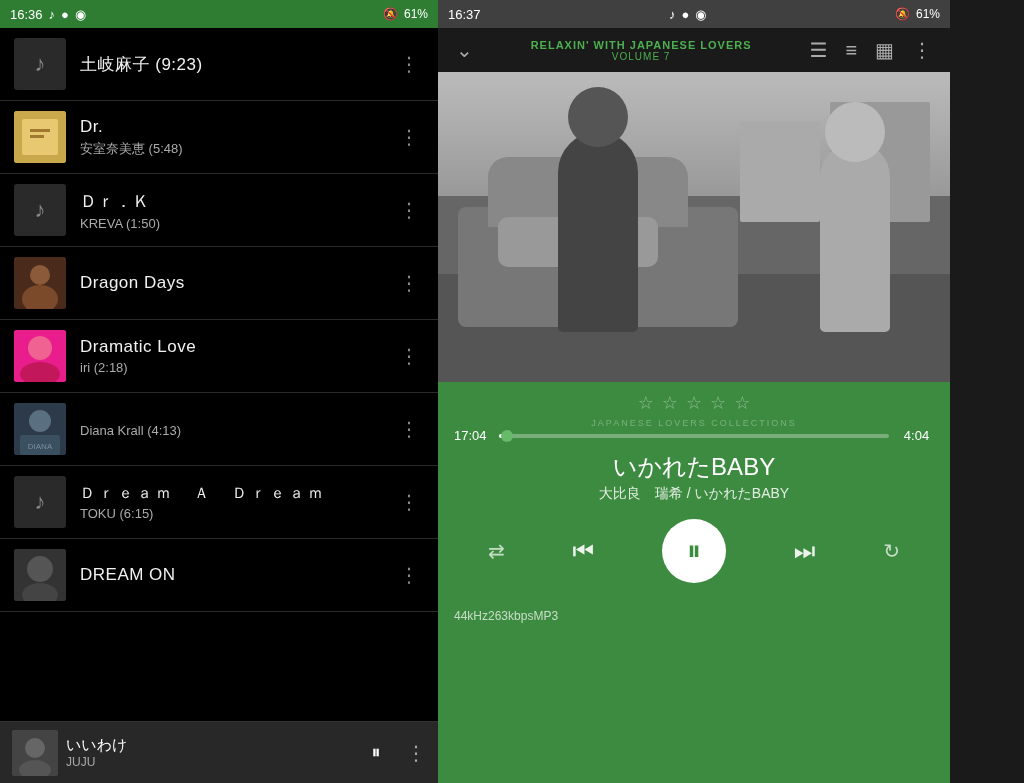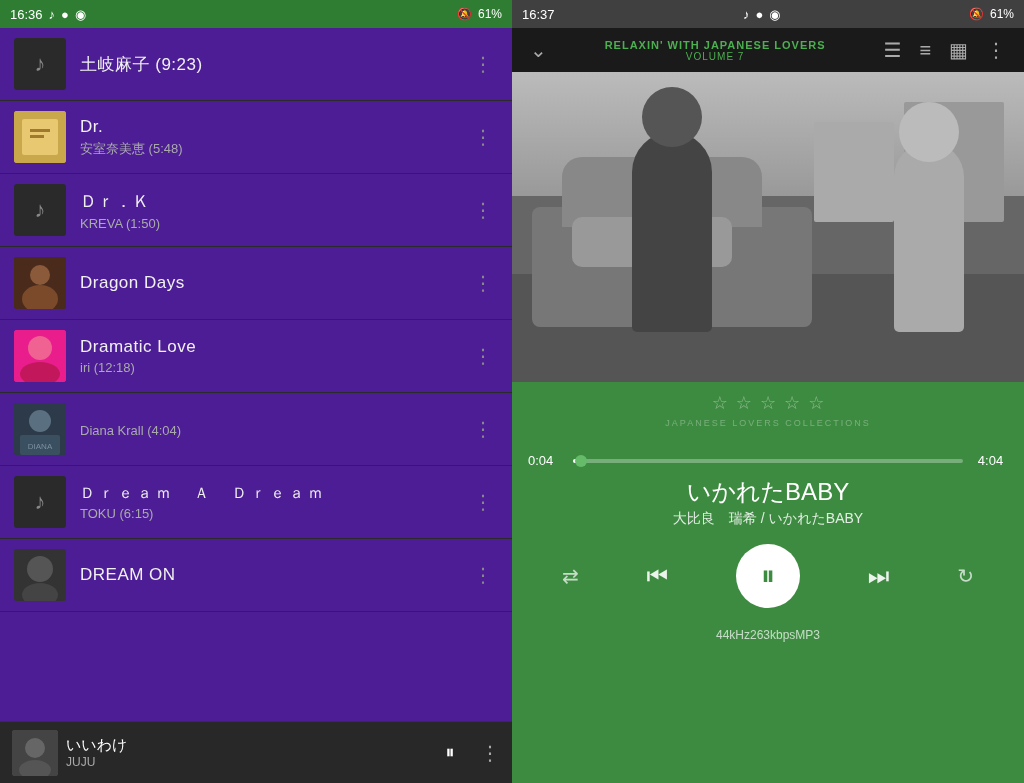--- a/index.html
+++ b/index.html
@@ -7,23 +7,23 @@
       width: 1024px;
       height: 783px;
       display: flex;
       font-family: 'Arial', sans-serif;
       background: #1a1a1a;
       overflow: hidden;
     }
 
     
     .left-panel {
-      width: 512px;
+      width: 438px;
       height: 783px;
-      background: #4c1d95;
+      background: #000000;
       display: flex;
       flex-direction: column;
       overflow: hidden;
     }
 
     .status-bar-left {
       height: 28px;
       background: #2e7d32;
       display: flex;
       align-items: center;
@@ -255,21 +255,21 @@
       color: rgba(255,255,255,0.4);
       font-size: 18px;
     }
 
     .collection-label {
       text-align: center;
       color: rgba(255,255,255,0.3);
       font-size: 9px;
       letter-spacing: 2px;
       text-transform: uppercase;
-      margin-bottom: 25px;
+      margin-bottom: 0;
     }
 
     .progress-row {
       display: flex;
       align-items: center;
       gap: 10px;
       margin-bottom: 8px;
     }
 
     .progress-bar {
@@ -355,22 +355,22 @@
       display: flex;
       align-items: center;
       justify-content: center;
       font-size: 28px;
       color: #3d8b40;
       cursor: pointer;
     }
 
     .audio-info-row {
       display: flex;
-      justify-content: center;
-      margin-top: 12px;
+      justify-content: flex-start;
+      margin-top: 18px;
     }
 
     .audio-info-item {
       color: rgba(255,255,255,0.7);
       font-size: 12px;
     }
 
     
     .scene-bg {
       width: 100%;
@@ -551,36 +551,36 @@
     <div class="track-item">
       <div class="track-thumb pink">
         <svg width="52" height="52">
           <rect width="52" height="52" fill="#e91e8c"></rect>
           <circle cx="26" cy="18" r="12" fill="#f06292"></circle>
           <ellipse cx="26" cy="44" rx="20" ry="12" fill="#c2185b"></ellipse>
         </svg>
       </div>
       <div class="track-info">
         <div class="track-title">Dramatic Love</div>
-        <div class="track-artist">iri (12:18)</div>
+        <div class="track-artist">iri (2:18)</div>
       </div>
       <span class="track-menu">⋮</span>
     </div>
 
     <div class="track-item">
       <div class="track-thumb diana">
         <svg width="52" height="52">
           <rect width="52" height="52" fill="#2c3a4a"></rect>
           <circle cx="26" cy="18" r="11" fill="#5a7080"></circle>
           <rect x="6" y="32" width="40" height="20" fill="#3a4f60" rx="2"></rect>
           <text x="26" y="46" fill="#7a90a0" font-size="8" text-anchor="middle">DIANA</text>
         </svg>
       </div>
       <div class="track-info">
-        <div class="track-artist">Diana Krall (4:04)</div>
+        <div class="track-artist">Diana Krall (4:13)</div>
       </div>
       <span class="track-menu">⋮</span>
     </div>
 
     <div class="track-item">
       <div class="track-thumb" style="background:#2a2a2a;">
         <span class="music-note">♪</span>
       </div>
       <div class="track-info">
         <div class="track-title spaced" style="font-size:15px;">Ｄｒｅａｍ　Ａ　Ｄｒｅａｍ</div>
@@ -681,21 +681,21 @@
       <span class="star">☆</span>
       <span class="star">☆</span>
       <span class="star">☆</span>
       <span class="star">☆</span>
       <span class="star">☆</span>
     </div>
 
     <div class="collection-label">JAPANESE LOVERS COLLECTIONS</div>
 
     <div class="progress-row">
-      <span class="time-left">0:04</span>
+      <span class="time-left">17:04</span>
       <div class="progress-bar">
         <div class="progress-fill"></div>
         <div class="progress-dot"></div>
       </div>
       <span class="time-right">4:04</span>
     </div>
 
     <div class="song-title-area">
       <div class="now-playing-title">いかれたBABY</div>
       <div class="now-playing-sub">大比良　瑞希 / いかれたBABY</div>

